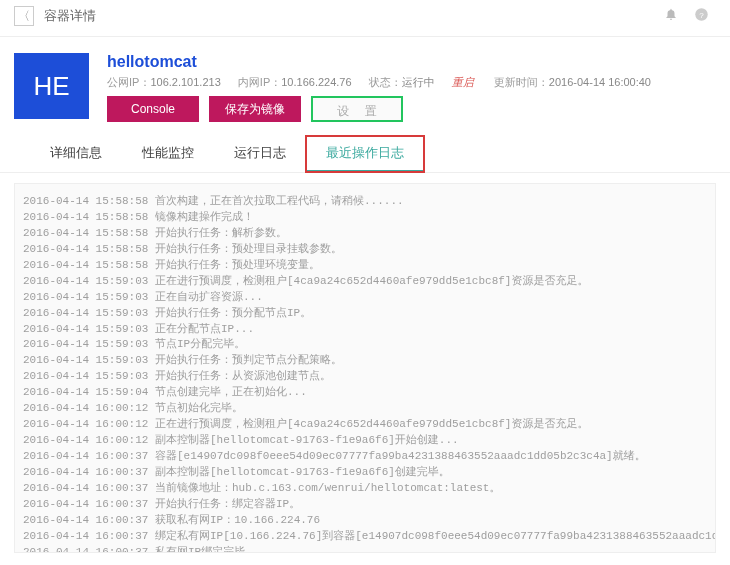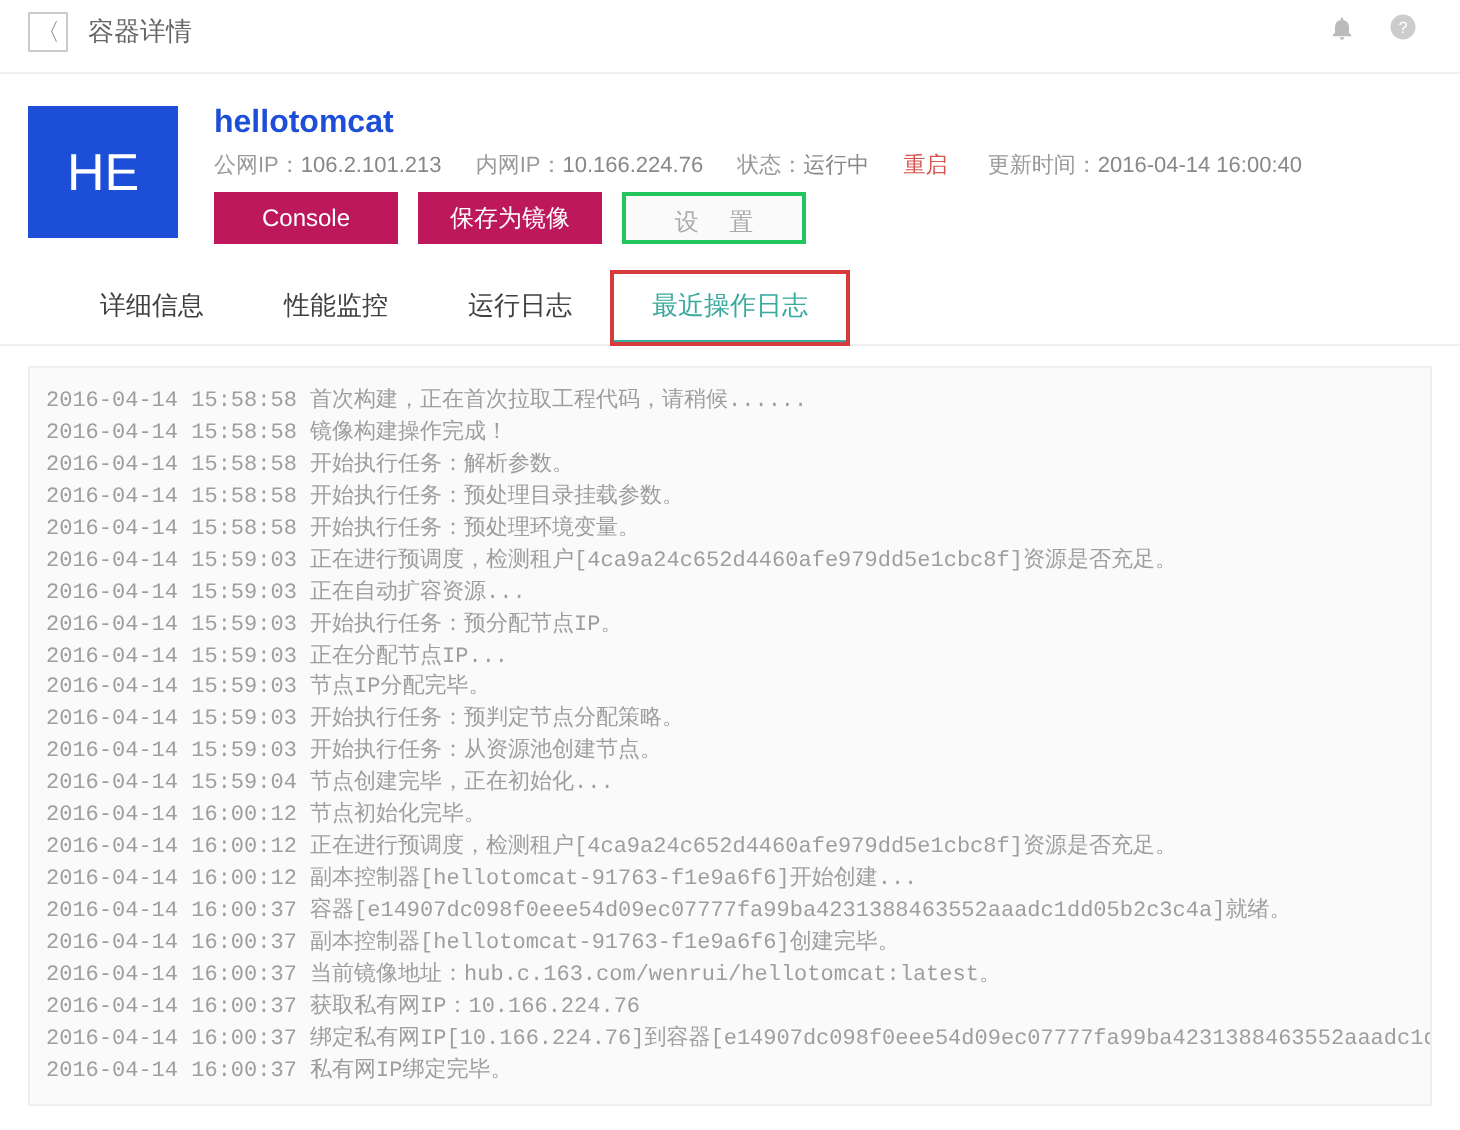--- a/index.html
+++ b/index.html
@@ -10,21 +10,21 @@
   .spacer { flex: 1; }
   .top-icon { width: 30px; text-align: center; color: #bbb; font-size: 16px; }
   .header { display: flex; padding: 16px 14px 10px 14px; }
   .avatar { width: 75px; height: 66px; background: #1d4ed8; color: #fff; font-size: 26px; display: flex; align-items: center; justify-content: center; }
   .meta { margin-left: 18px; }
   .name { font-size: 16px; font-weight: 600; color: #1d4ed8; margin-bottom: 4px; }
   .info-line { font-size: 11px; color: #9a9a9a; margin-bottom: 6px; }
   .info-line span.lbl { color: #9a9a9a; }
   .info-line span.val { color: #888; margin-right: 14px; }
   .status-run { color: #5ac08b; }
-  .redeploy { color: #d9534f; }
+  .redeploy { color: #d9534f; font-style: italic; }
   .btns { display: flex; gap: 10px; }
   .btn { width: 92px; height: 26px; line-height: 26px; text-align: center; font-size: 12px; cursor: pointer; border: none; }
   .btn-green { background: #be185d; color: #fff; }
   .btn-gray { background: #fafafa; color: #aaa; border: 2px solid #22c55e; letter-spacing: 6px; padding-left: 6px; }
   .tabs { display: flex; border-bottom: 1px solid #eee; padding: 0 30px; margin-top: 4px; }
   .tab { padding: 8px 20px; font-size: 13px; color: #404040; cursor: pointer; border-bottom: 2px solid transparent; }
   .tab.active { color: #3aa99e; border-bottom-color: #3aa99e; }
   .tab.highlight { outline: 2px solid #d73a3a; outline-offset: -1px; }
   .log-panel { background: #fafafa; border: 1px solid #eee; margin: 10px 14px 0 14px; padding: 10px 8px; height: 370px; overflow: hidden; font-family: Consolas, "Courier New", monospace; font-size: 11px; color: #9e9e9e; line-height: 1.45; }
   .log-line { white-space: nowrap; }
@@ -91,16 +91,17 @@
     <div class="log-line">2016-04-14 15:59:03 节点IP分配完毕。</div>
     <div class="log-line">2016-04-14 15:59:03 开始执行任务：预判定节点分配策略。</div>
     <div class="log-line">2016-04-14 15:59:03 开始执行任务：从资源池创建节点。</div>
     <div class="log-line">2016-04-14 15:59:04 节点创建完毕，正在初始化...</div>
     <div class="log-line">2016-04-14 16:00:12 节点初始化完毕。</div>
     <div class="log-line">2016-04-14 16:00:12 正在进行预调度，检测租户[4ca9a24c652d4460afe979dd5e1cbc8f]资源是否充足。</div>
     <div class="log-line">2016-04-14 16:00:12 副本控制器[hellotomcat-91763-f1e9a6f6]开始创建...</div>
     <div class="log-line">2016-04-14 16:00:37 容器[e14907dc098f0eee54d09ec07777fa99ba4231388463552aaadc1dd05b2c3c4a]就绪。</div>
     <div class="log-line">2016-04-14 16:00:37 副本控制器[hellotomcat-91763-f1e9a6f6]创建完毕。</div>
     <div class="log-line">2016-04-14 16:00:37 当前镜像地址：hub.c.163.com/wenrui/hellotomcat:latest。</div>
+    <div class="log-line">2016-04-14 16:00:37 开始执行任务：绑定容器IP。</div>
     <div class="log-line">2016-04-14 16:00:37 获取私有网IP：10.166.224.76</div>
     <div class="log-line">2016-04-14 16:00:37 绑定私有网IP[10.166.224.76]到容器[e14907dc098f0eee54d09ec07777fa99ba4231388463552aaadc1dd05b2c3c4a]。</div>
     <div class="log-line">2016-04-14 16:00:37 私有网IP绑定完毕。</div>
   </div>
 
 </body></html>

